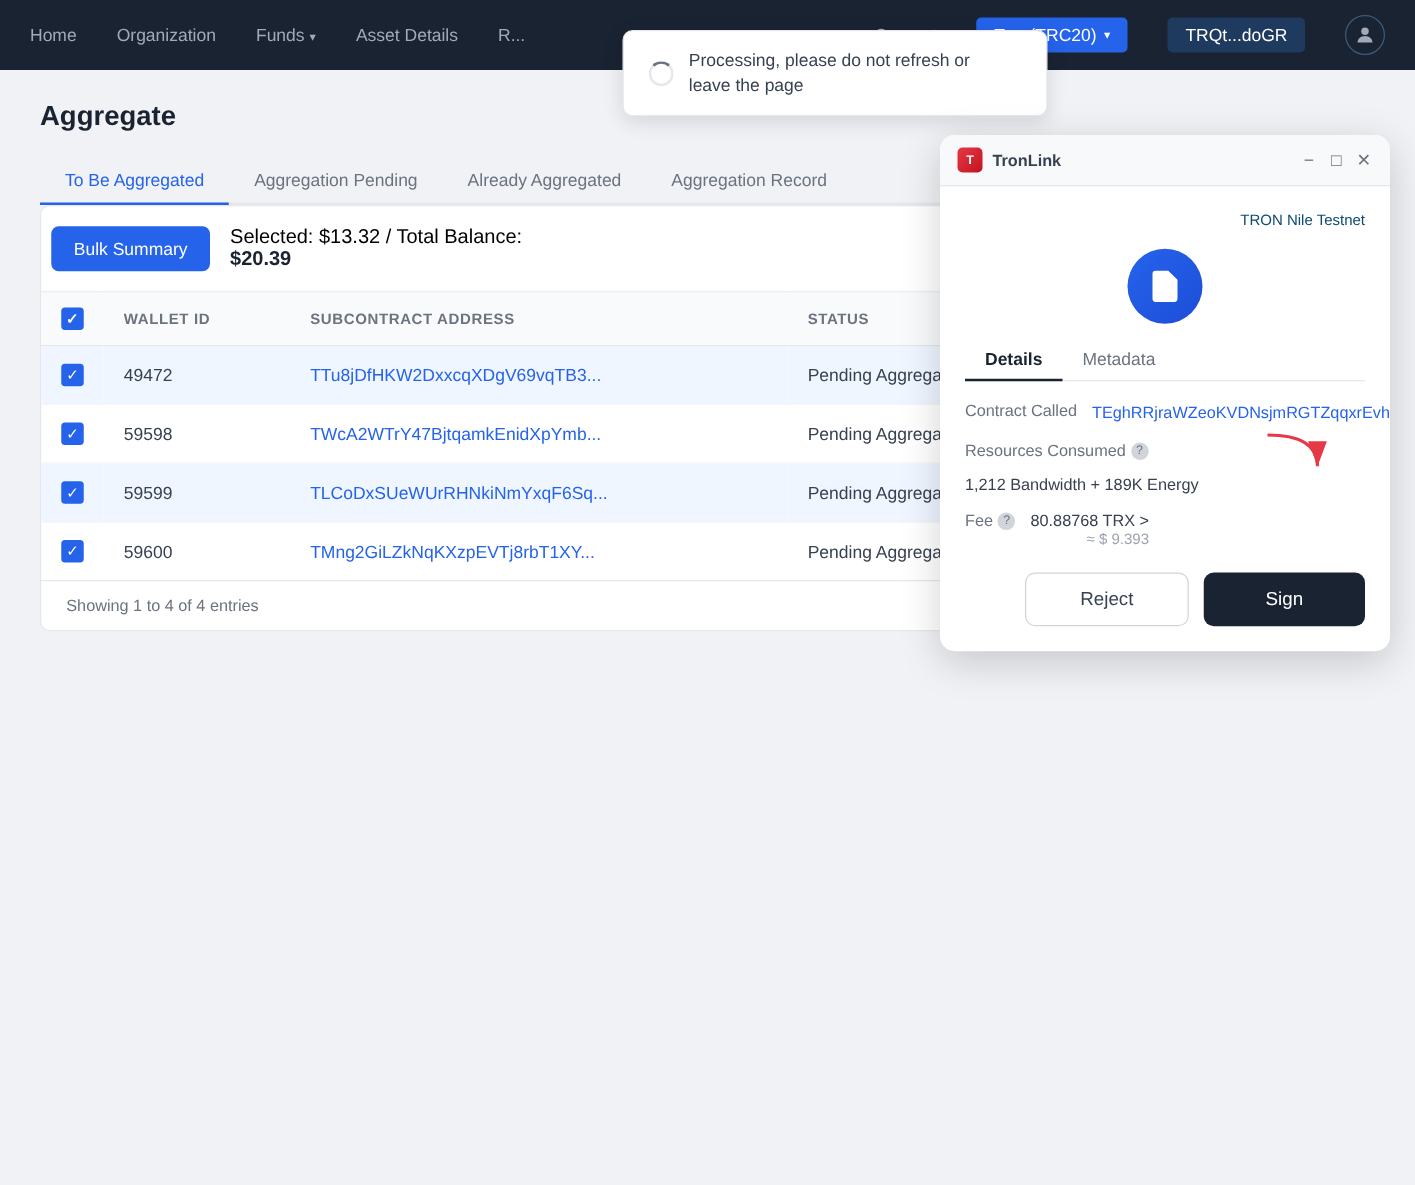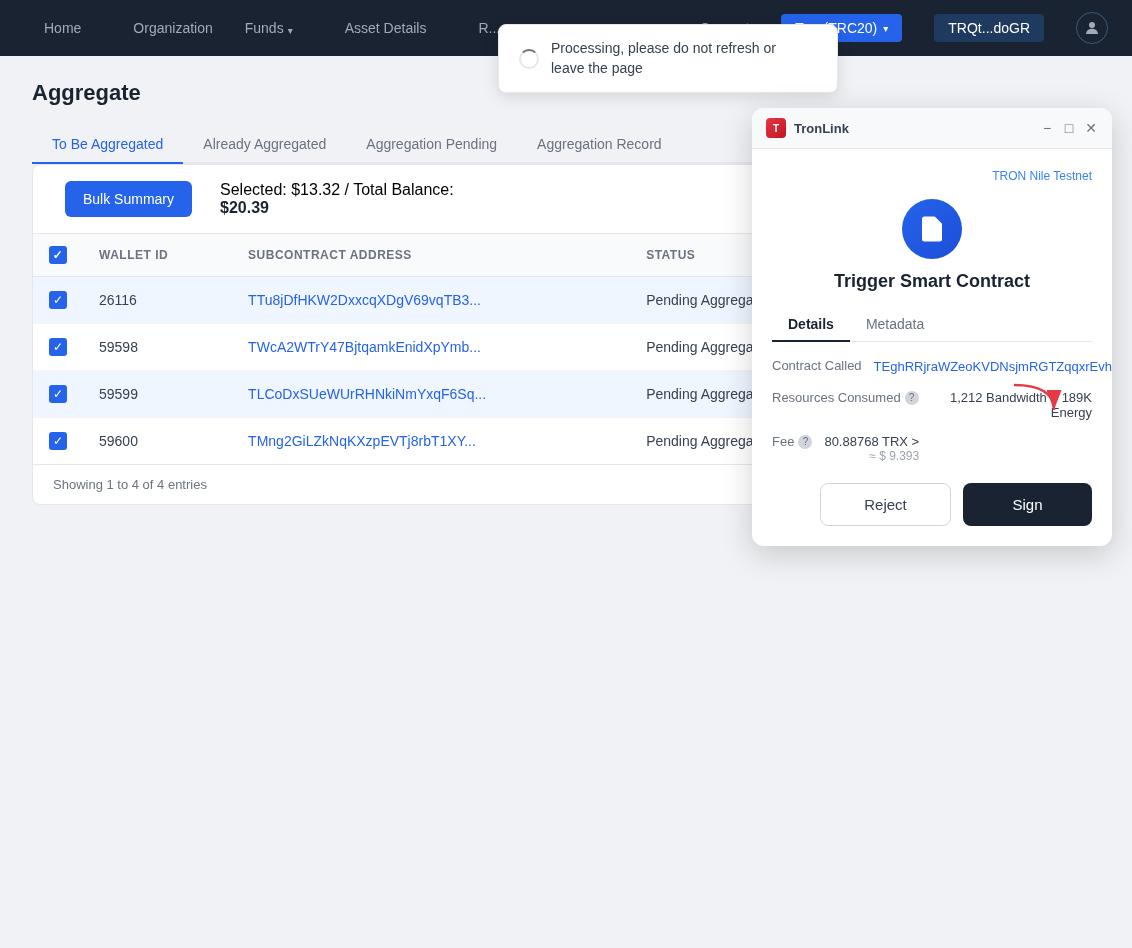--- a/index.html
+++ b/index.html
@@ -14,21 +14,20 @@
       padding: 0 24px;
       gap: 32px;
       position: relative;
       z-index: 10;
     }
     .nav-link {
       color: #a0aab8;
       font-size: 14px;
       cursor: pointer;
       white-space: nowrap;
-      margin-left: 20px;
     }
     .nav-dropdown {
       color: #a0aab8;
       font-size: 14px;
       cursor: pointer;
       display: flex;
       align-items: flex-end;
       gap: 4px;
     }
     .nav-spacer { flex: 1; }
@@ -100,22 +99,22 @@
       background: #fff;
       border-radius: 8px;
       border: 1px solid #e5e7eb;
       overflow: hidden;
     }
 
     
     .card-header {
       display: flex;
       align-items: center;
-      padding: 16px 32px;
-      gap: 28px;
+      padding: 16px 8px;
+      gap: 16px;
       border-bottom: 1px solid #e5e7eb;
     }
     .bulk-summary-btn {
       background: #2563eb;
       color: #fff;
       border: none;
       padding: 10px 18px;
       border-radius: 6px;
       font-size: 14px;
       font-weight: 500;
@@ -255,21 +254,21 @@
       background: transparent;
       color: #6b7280;
       font-size: 14px;
       cursor: pointer;
       display: flex; align-items: center; justify-content: center;
       padding: 0;
     }
     .tronlink-body { padding: 20px; }
     .tronlink-network {
       font-size: 12px;
-      color: #3b82f6;
+      color: #0c4a6e;
       text-align: right;
       margin-bottom: 16px;
     }
     .tronlink-icon-wrap {
       display: flex; justify-content: center;
       margin-bottom: 12px;
     }
     .tronlink-icon-circle {
       width: 60px; height: 60px;
       border-radius: 50%;
@@ -377,20 +376,21 @@
       background: #1a2332;
       font-size: 15px;
       color: #fff;
       cursor: pointer;
       font-weight: 500;
     }
 
     
     .red-arrow-wrap {
       position: relative;
+      flex-direction: column;
     }
 
     .fee-block { text-align: right; }
   </style>
 </head>
 <body>
 
 <nav class="navbar">
   <span class="nav-link">Home</span>
   <span class="nav-link">Organization</span>
@@ -413,22 +413,22 @@
         <path d="M4 20c0-4 3.6-7 8-7s8 3 8 7"></path>
     </svg>
   </div>
 </nav>
 
 <div class="page-content">
   <h1 class="page-title">Aggregate</h1>
 
   <div class="tabs">
     <div class="tab active">To Be Aggregated</div>
+    <div class="tab">Aggregation Pending</div>
     <div class="tab">Already Aggregated</div>
-    <div class="tab">Aggregation Pending</div>
     <div class="tab">Aggregation Record</div>
   </div>
 
   <div class="main-card">
 
     <div class="card-header">
       <button class="bulk-summary-btn">Bulk Summary</button>
       <div>
         <span>Selected: $13.32 / Total Balance:</span>
         <br>
@@ -452,21 +452,21 @@
           <th>BALANCE(USDT V...</th>
         </tr>
       </thead>
       <tbody id="table-body">
       <tr class="highlighted">
       <td>
         <div class="checkbox">
           <span class="checkbox-tick">✓</span>
         </div>
       </td>
-      <td>26116</td>
+      <td>49472</td>
       <td style="color:#2563eb;cursor:pointer;">TTu8jDfHKW2DxxcqXDgV69vqTB3...</td>
       <td class="status-pending">Pending Aggregation</td>
       <td class="balance-val">$1.16</td>
     </tr>
           <tr>
       <td>
         <div class="checkbox">
           <span class="checkbox-tick">✓</span>
         </div>
       </td>
@@ -528,21 +528,20 @@
       <div class="tronlink-icon-circle">
         <svg viewBox="0 0 24 24">
           <path d="M14 2H6a2 2 0 00-2 2v16a2 2 0 002 2h12a2 2 0 002-2V8l-6-6z"></path>
           <polyline points="14 2 14 8 20 8"></polyline>
           <line x1="9" y1="13" x2="15" y2="13"></line>
           <line x1="9" y1="17" x2="15" y2="17"></line>
         </svg>
       </div>
     </div>
 
-    <div class="tronlink-contract-title">Trigger Smart Contract</div>
 
     <div class="modal-tabs">
       <div class="modal-tab active">Details</div>
       <div class="modal-tab">Metadata</div>
     </div>
 
     <div class="detail-row">
       <span class="detail-label">Contract Called</span>
       <span class="detail-value link-blue">TEghRRjraWZeoKVDNsjmRGTZqqxrEvhREg</span>
     </div>

